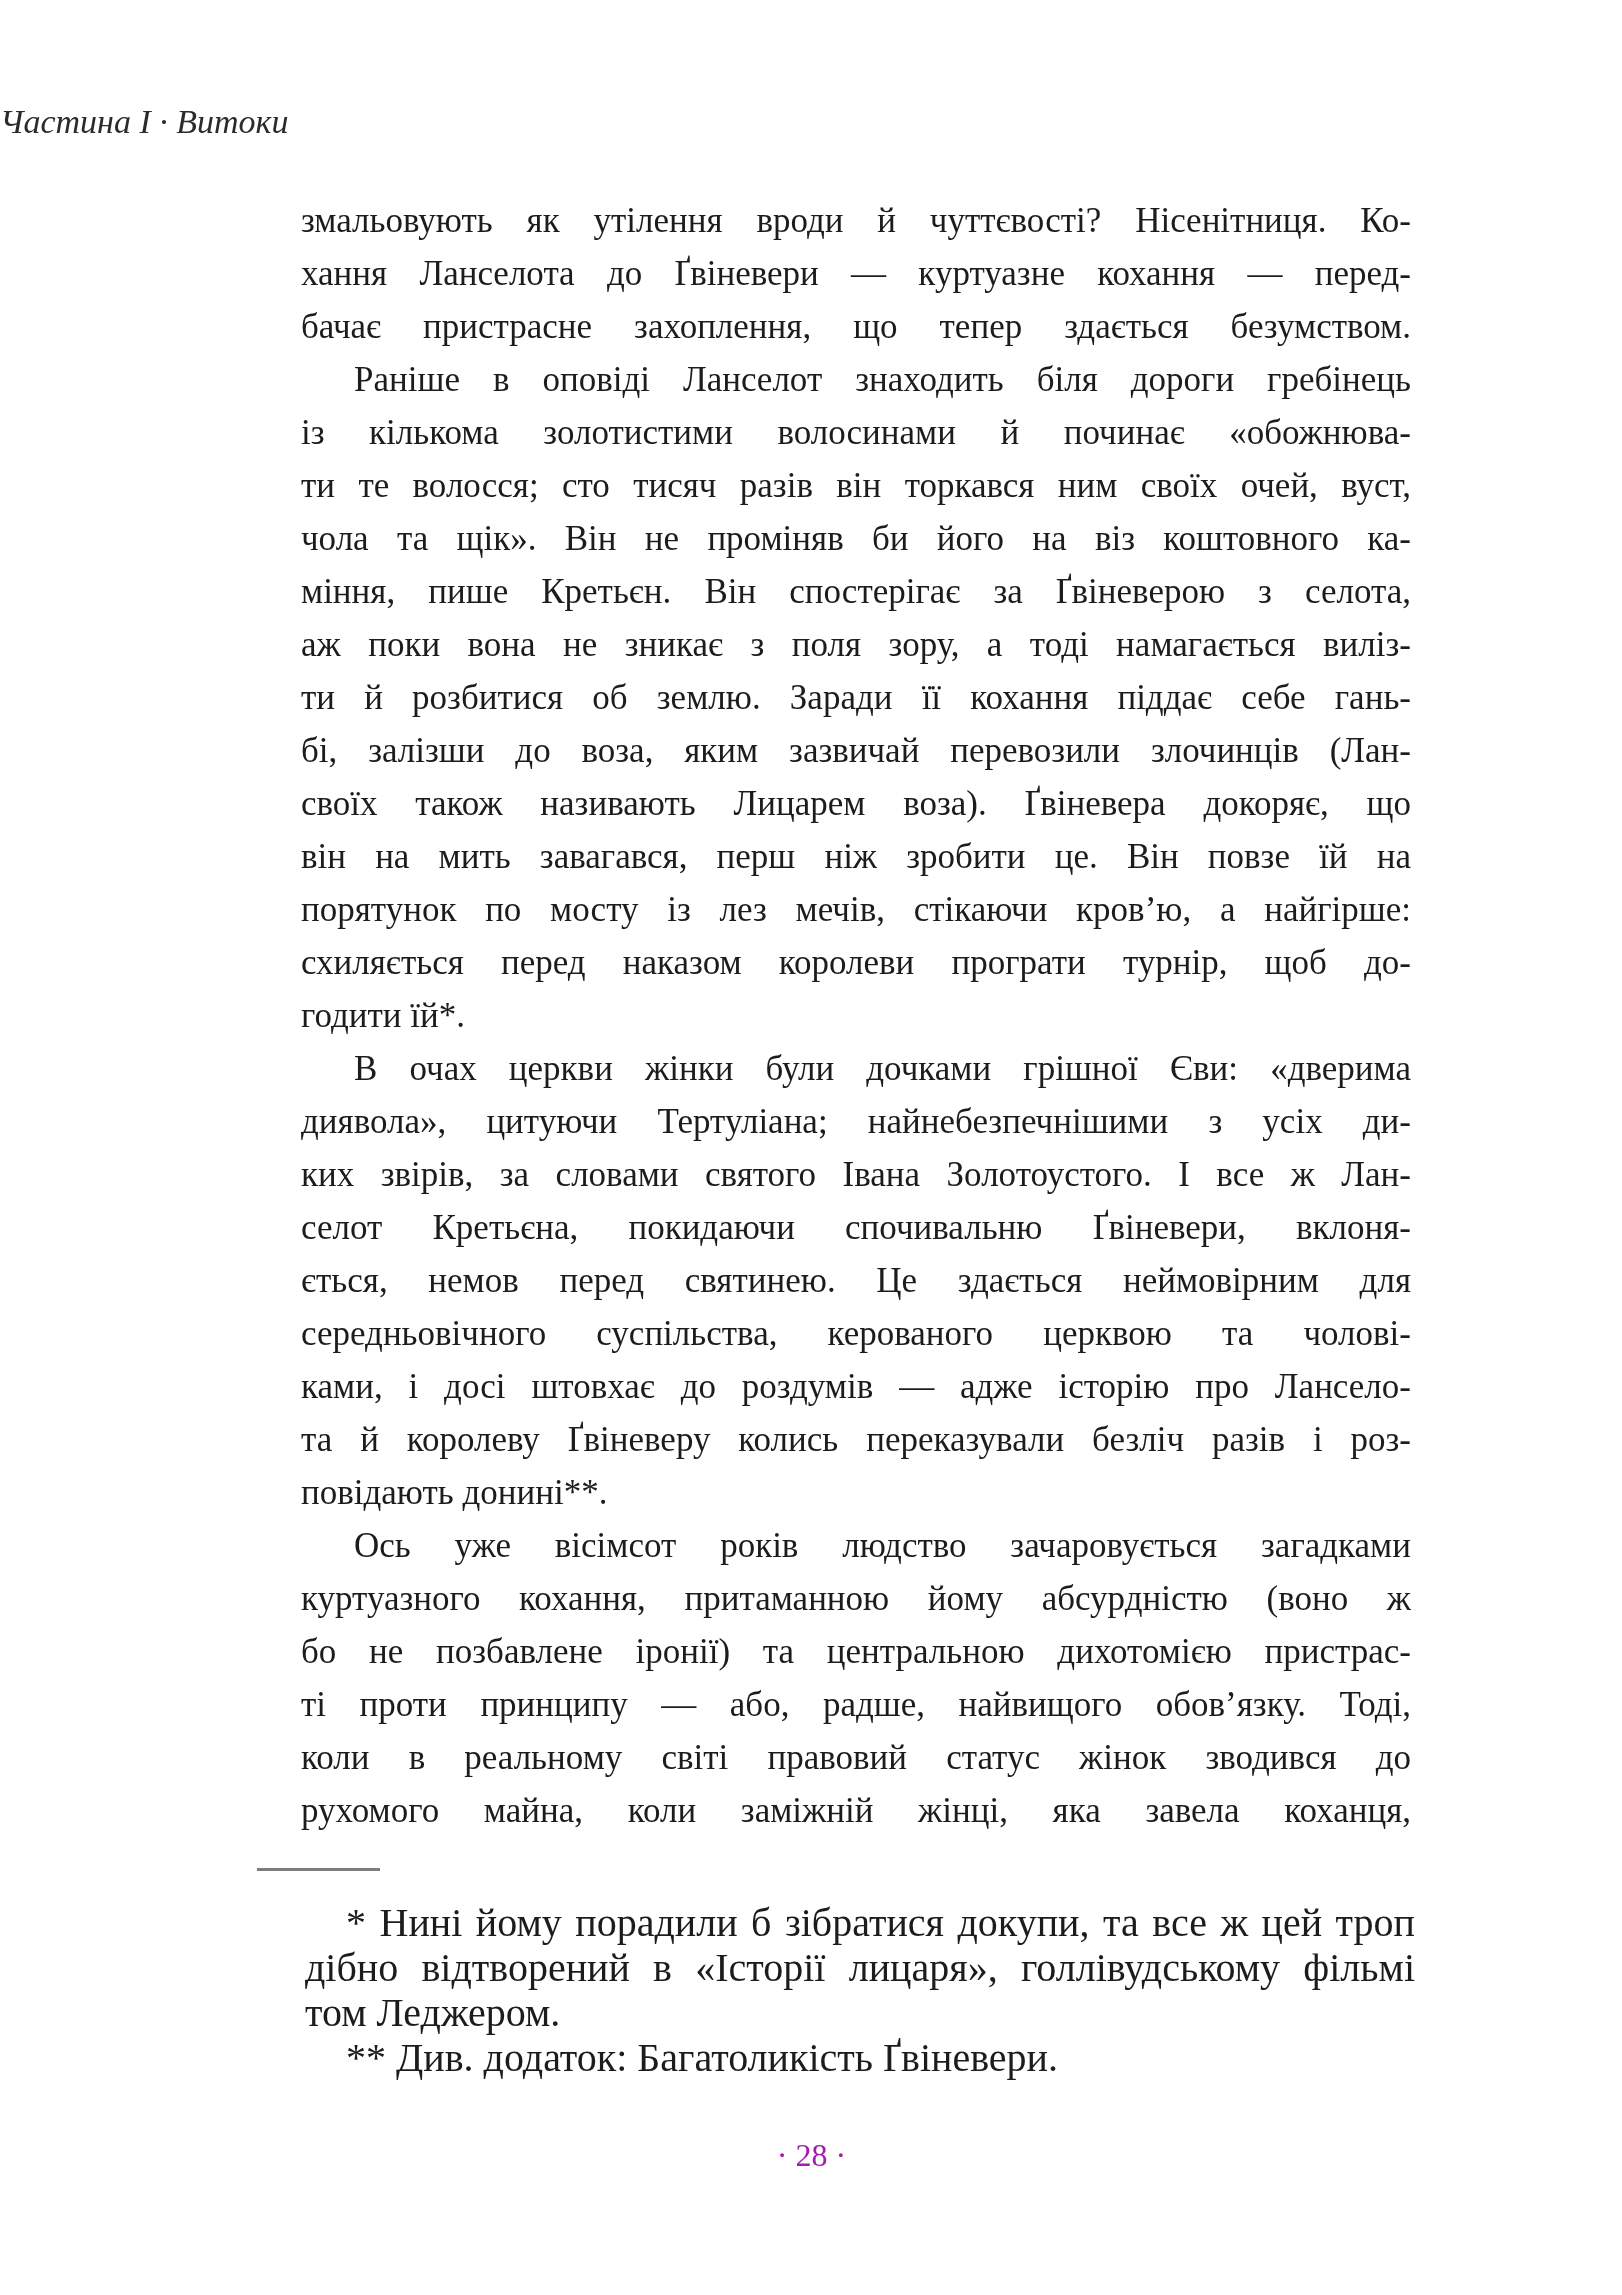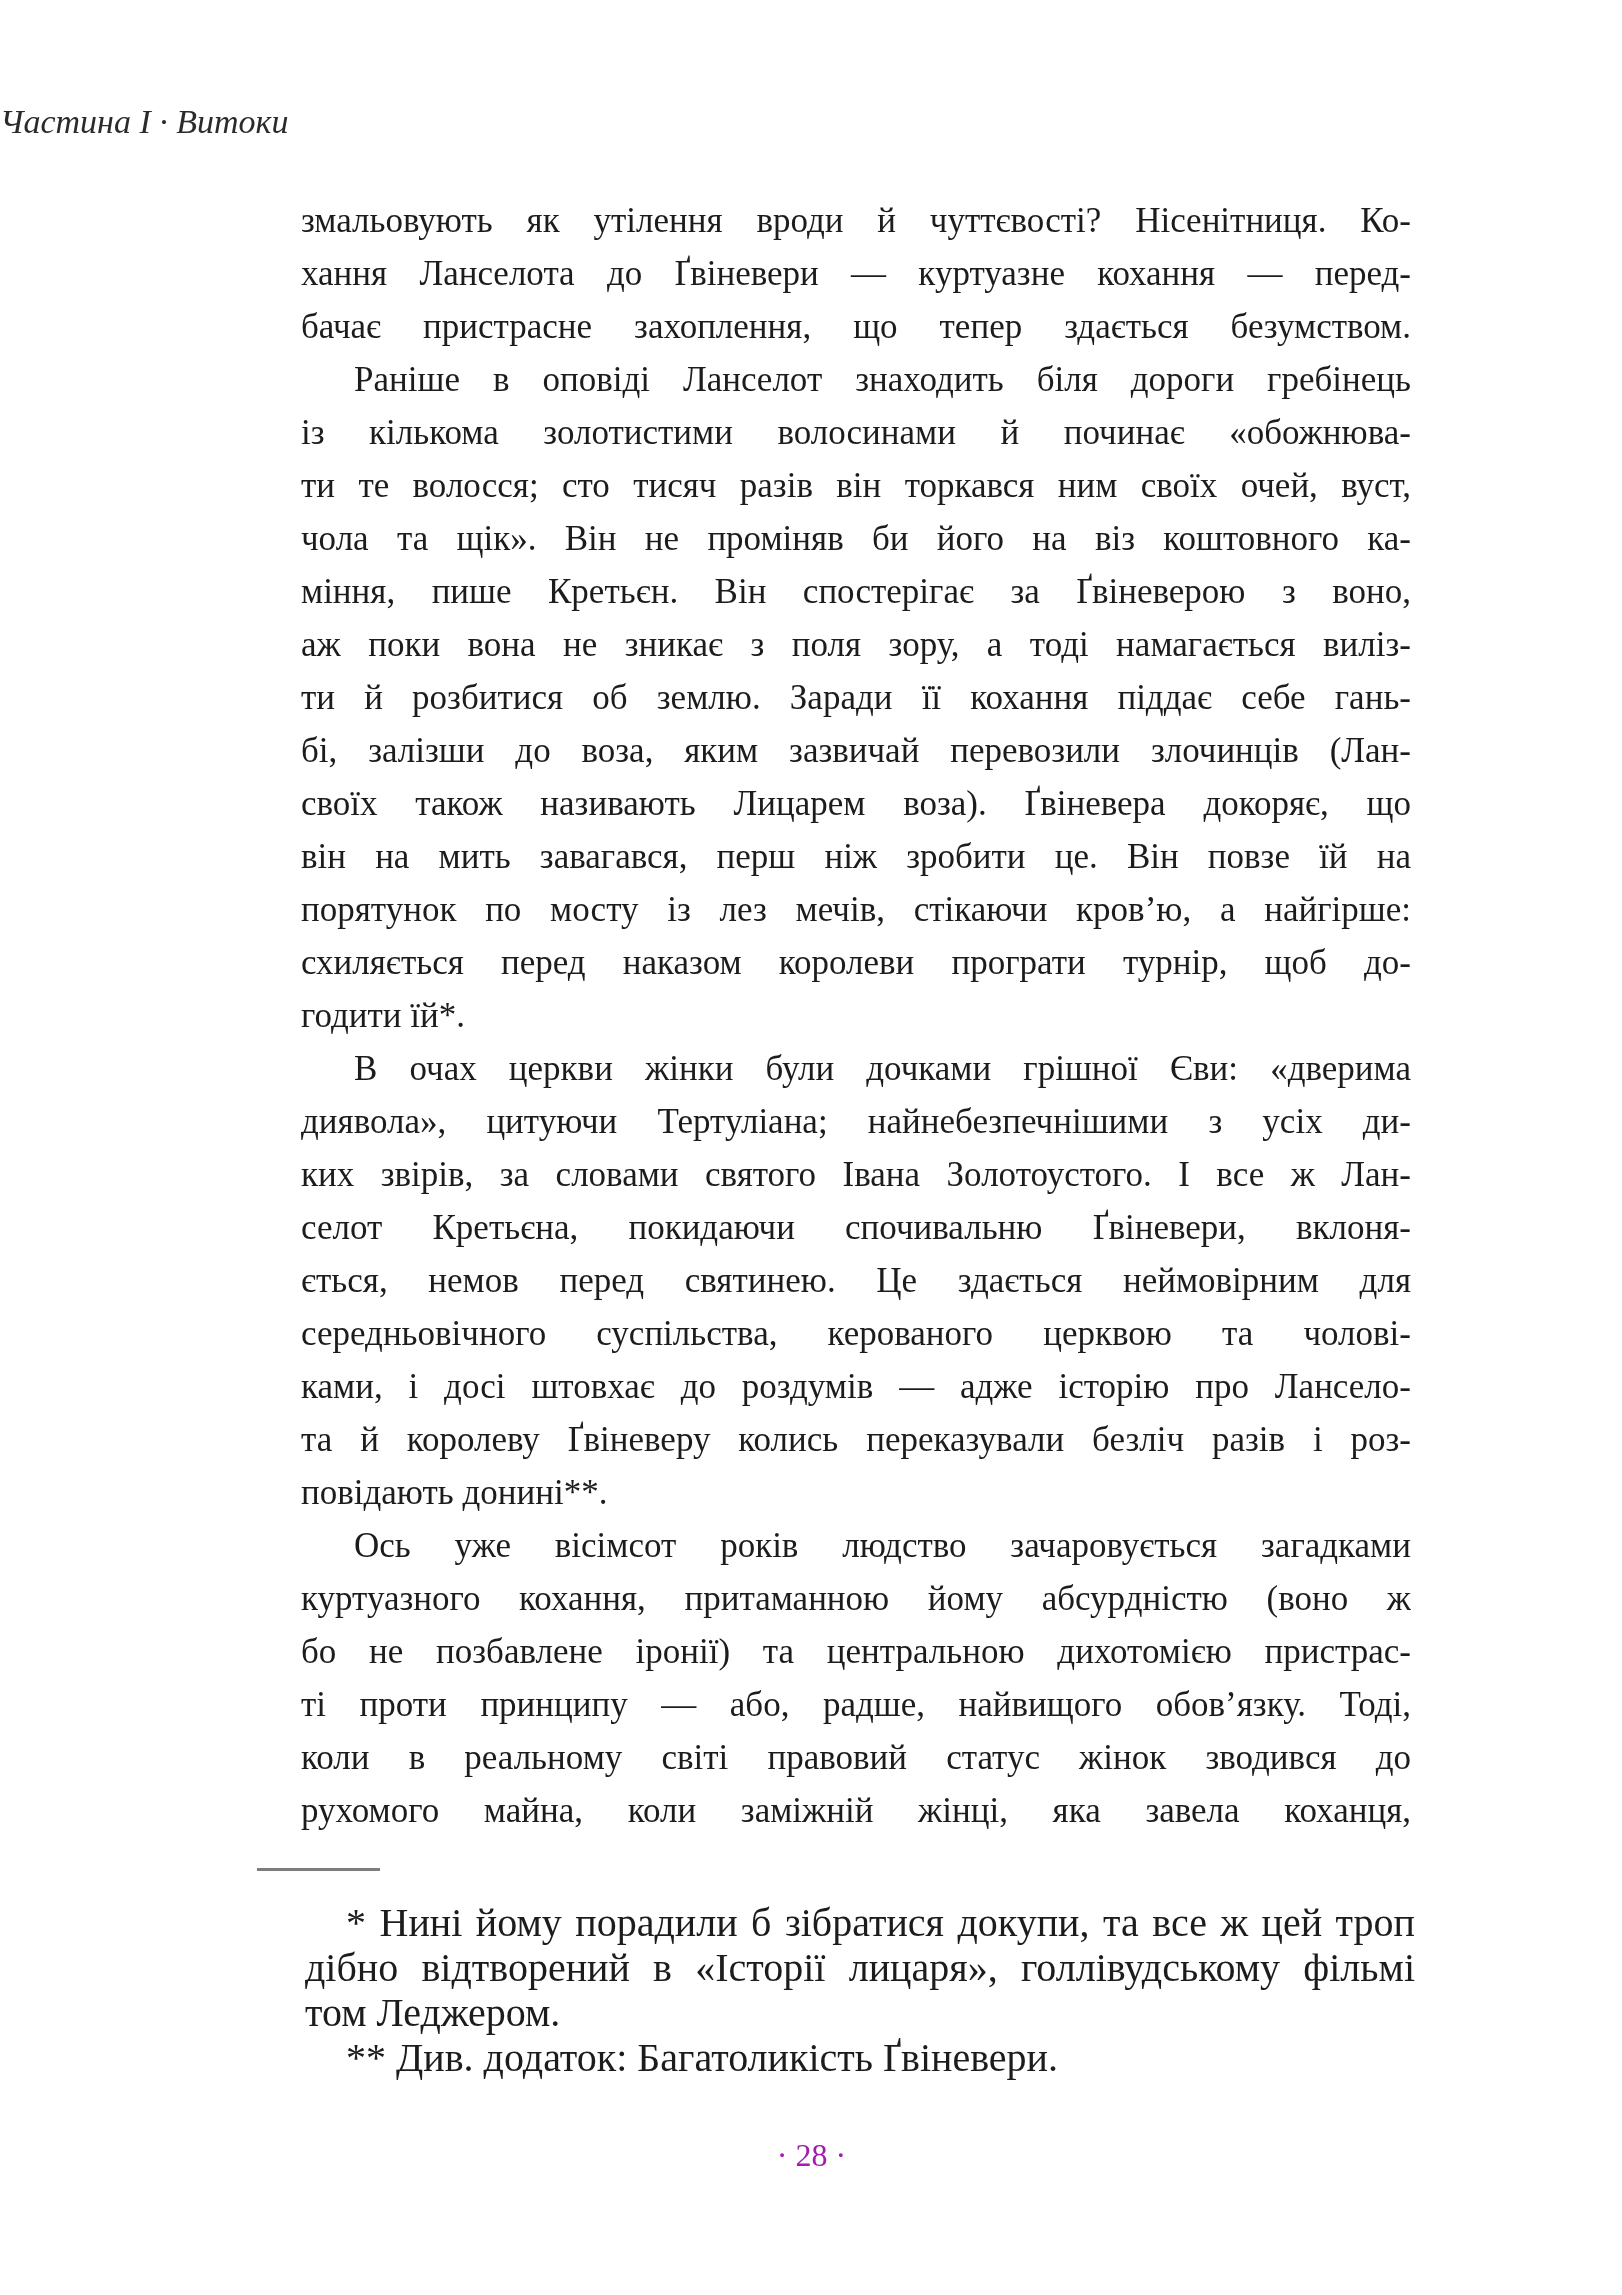--- a/index.html
+++ b/index.html
@@ -81,21 +81,21 @@
   <div class="running-head">Частина I · Витоки</div>
 
   <div class="body-block">
       <div class="line j">змальовують як утілення вроди й чуттєвості? Нісенітниця. Ко-</div>
       <div class="line j">хання Ланселота до Ґвіневери — куртуазне кохання — перед-</div>
       <div class="line j">бачає пристрасне захоплення, що тепер здається безумством.</div>
       <div class="line j in">Раніше в оповіді Ланселот знаходить біля дороги гребінець</div>
       <div class="line j">із кількома золотистими волосинами й починає «обожнюва-</div>
       <div class="line j">ти те волосся; сто тисяч разів він торкався ним своїх очей, вуст,</div>
       <div class="line j">чола та щік». Він не проміняв би його на віз коштовного ка-</div>
-      <div class="line j">міння, пише Кретьєн. Він спостерігає за Ґвіневерою з воно,</div>
+      <div class="line j">міння, пише Кретьєн. Він спостерігає за Ґвіневерою з селота,</div>
       <div class="line j">аж поки вона не зникає з поля зору, а тоді намагається виліз-</div>
       <div class="line j">ти й розбитися об землю. Заради її кохання піддає себе гань-</div>
       <div class="line j">бі, залізши до воза, яким зазвичай перевозили злочинців (Лан-</div>
       <div class="line j">своїх також називають Лицарем воза). Ґвіневера докоряє, що</div>
       <div class="line j">він на мить завагався, перш ніж зробити це. Він повзе їй на</div>
       <div class="line j">порятунок по мосту із лез мечів, стікаючи кров’ю, а найгірше:</div>
       <div class="line j">схиляється перед наказом королеви програти турнір, щоб до-</div>
       <div class="line">годити їй*.</div>
       <div class="line j in">В очах церкви жінки були дочками грішної Єви: «дверима</div>
       <div class="line j">диявола», цитуючи Тертуліана; найнебезпечнішими з усіх ди-</div>

